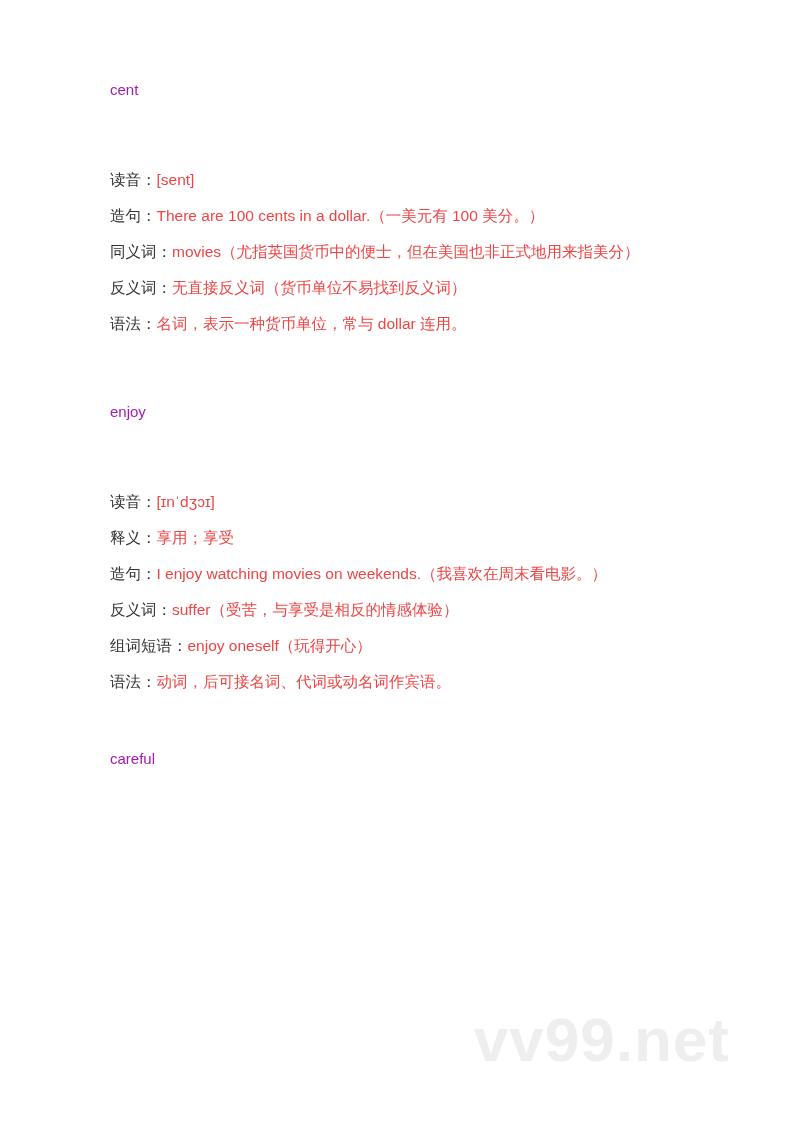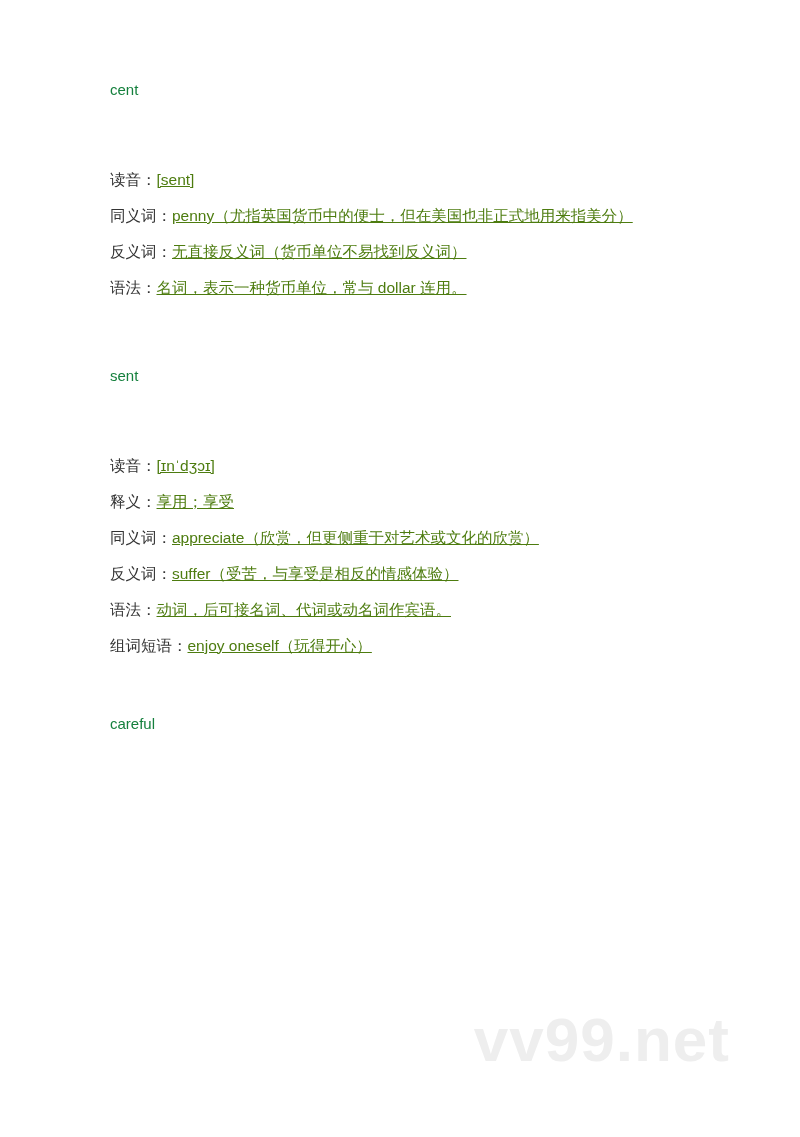--- a/index.html
+++ b/index.html
@@ -32,41 +32,40 @@
     letter-spacing: 1px;
     font-family: "Liberation Sans", sans-serif;
     user-select: none;
     pointer-events: none;
   }
   .entry {
     margin-bottom: 0;
   }
   .headword {
     font-size: 15px;
-    color: #15803d;
+    color: #a21caf;
     line-height: 1.6;
     margin: 0 0 0 0;
   }
   .spacer-after-head {
     height: 60px;
   }
   .field-line {
     font-size: 15.5px;
     line-height: 2.32;
     color: #333333;
     margin: 0;
     word-break: break-word;
   }
   .field-label {
     color: #333333;
     margin-top: 41px;
   }
   .field-value {
-    color: #4d7c0f;
-    text-decoration: underline;
+    color: #ef4444;
   }
   .entry-gap {
     height: 58px;
   }
   .tail-gap {
     height: 48px;
   }
 </style>
 </head>
 <body>
@@ -74,53 +73,56 @@
 <div class="page">
 
   <div class="entry">
     <p class="headword">cent</p>
     <div class="spacer-after-head"></div>
 
     <p class="field-line">
       <span class="field-label">读音：</span><span class="field-value">[sent]</span>
     </p>
     <p class="field-line">
-      <span class="field-label">同义词：</span><span class="field-value">penny（尤指英国货币中的便士，但在美国也非正式地用来指美分）</span>
+      <span class="field-label">造句：</span><span class="field-value">There are 100 cents in a dollar.（一美元有 100 美分。）</span>
+    </p>
+    <p class="field-line">
+      <span class="field-label">同义词：</span><span class="field-value">movies（尤指英国货币中的便士，但在美国也非正式地用来指美分）</span>
     </p>
     <p class="field-line">
       <span class="field-label">反义词：</span><span class="field-value">无直接反义词（货币单位不易找到反义词）</span>
     </p>
     <p class="field-line">
       <span class="field-label">语法：</span><span class="field-value">名词，表示一种货币单位，常与 dollar 连用。</span>
     </p>
   </div>
 
   <div class="entry-gap"></div>
 
   <div class="entry">
-    <p class="headword">sent</p>
+    <p class="headword">enjoy</p>
     <div class="spacer-after-head"></div>
 
     <p class="field-line">
       <span class="field-label">读音：</span><span class="field-value">[ɪnˈdʒɔɪ]</span>
     </p>
     <p class="field-line">
       <span class="field-label">释义：</span><span class="field-value">享用；享受</span>
     </p>
     <p class="field-line">
-      <span class="field-label">同义词：</span><span class="field-value">appreciate（欣赏，但更侧重于对艺术或文化的欣赏）</span>
+      <span class="field-label">造句：</span><span class="field-value">I enjoy watching movies on weekends.（我喜欢在周末看电影。）</span>
     </p>
     <p class="field-line">
       <span class="field-label">反义词：</span><span class="field-value">suffer（受苦，与享受是相反的情感体验）</span>
     </p>
     <p class="field-line">
-      <span class="field-label">语法：</span><span class="field-value">动词，后可接名词、代词或动名词作宾语。</span>
+      <span class="field-label">组词短语：</span><span class="field-value">enjoy oneself（玩得开心）</span>
     </p>
     <p class="field-line">
-      <span class="field-label">组词短语：</span><span class="field-value">enjoy oneself（玩得开心）</span>
+      <span class="field-label">语法：</span><span class="field-value">动词，后可接名词、代词或动名词作宾语。</span>
     </p>
   </div>
 
   <div class="tail-gap"></div>
 
   <div class="entry">
     <p class="headword">careful</p>
   </div>
 
   <div class="watermark">vv99.net</div>

